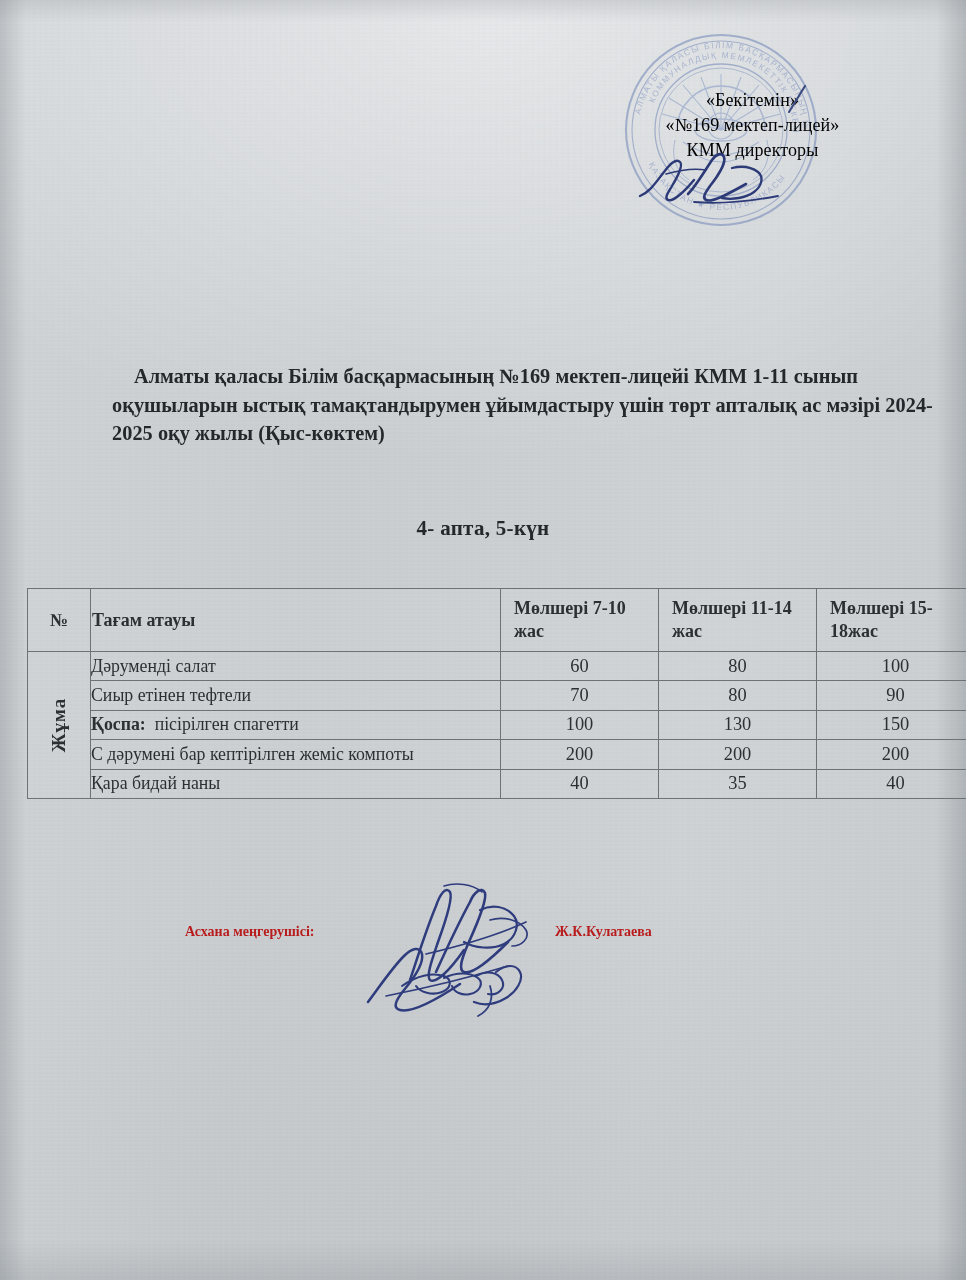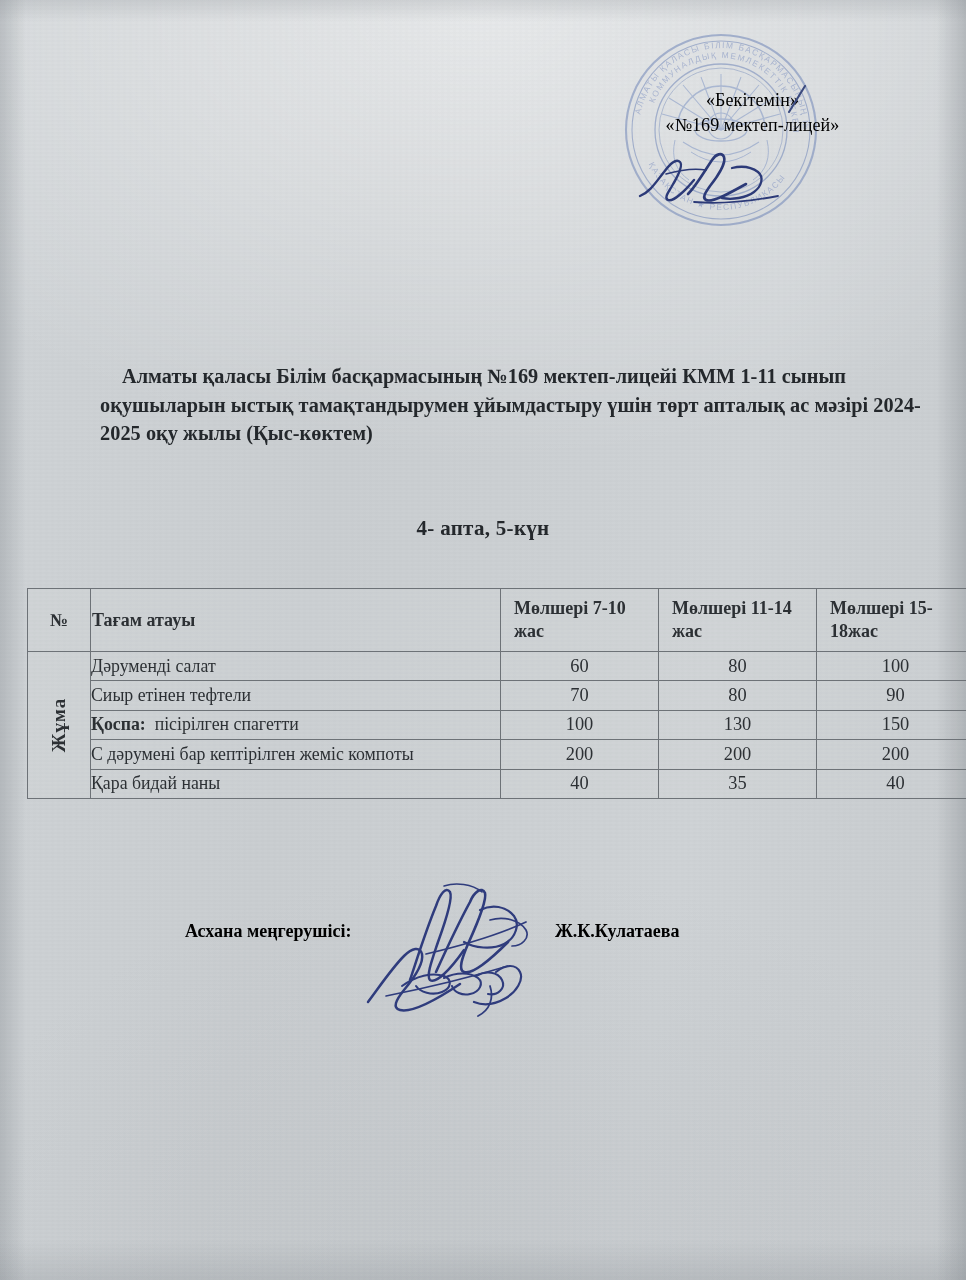--- a/index.html
+++ b/index.html
@@ -85,21 +85,21 @@
     left: 636px;
     top: 148px;
     width: 180px;
     height: 66px;
     pointer-events: none;
   }
 
   
   #title {
     position: absolute;
-    left: 100px;
+    left: 112px;
     top: 362px;
     width: 830px;
     font-size: 20.3px;
     font-weight: bold;
     line-height: 28.5px;
     text-indent: 22px;
     letter-spacing: .05px;
     color: #24282c;
   }
 
@@ -164,24 +164,24 @@
     letter-spacing: 1px;
   }
   .dish-strong { font-weight: bold; }
 
   
   #footer {
     position: absolute;
     left: 185px;
     top: 917px;
     width: 640px;
-    font-size: 18px;
+    font-size: 14px;
     font-weight: bold;
     line-height: 29px;
-    color: #000000;
+    color: #b91c1c;
   }
   #footer .row { position: relative; height: 29px; white-space: nowrap; }
   #footer .role { position: absolute; left: 0; top: 0; }
   #footer .who  { position: absolute; left: 370px; top: 0; }
 
   
   #sig-staff {
     position: absolute;
     left: 340px;
     top: 880px;
@@ -239,20 +239,21 @@
       <path d="M 78,130 q 30,20 60,0" stroke-width="1"></path>
       <path d="M 62,118 q -6,26 14,40" stroke-width="1"></path>
       <path d="M 154,118 q 6,26 -14,40" stroke-width="1"></path>
     </g>
   </svg>
 </div>
 
 <div id="approval">
   <span class="ln">«Бекітемін»</span>
   <span class="ln">«№169 мектеп-лицей»</span>
+  <span class="ln">КММ директоры</span>
 </div>
 
 <svg id="approval-slash" viewBox="0 0 22 30" xmlns="http://www.w3.org/2000/svg">
   <line x1="19" y1="2" x2="3" y2="28" stroke="#3b4a7e" stroke-width="2.1" stroke-linecap="round"></line>
 </svg>
 
 <svg id="sig-director" viewBox="0 0 180 66" xmlns="http://www.w3.org/2000/svg">
   <g fill="none" stroke="#2c3a78" stroke-linecap="round" stroke-linejoin="round">
     <path d="M4,48 C14,44 20,34 28,24 C34,16 40,10 44,14 C47,17 42,28 36,38 C32,45 28,50 32,52 C37,54 48,44 58,32" stroke-width="2.4"></path>
     <path d="M52,46 C60,38 68,24 76,12 C80,6 86,4 88,9 C90,15 82,28 74,38 C69,45 66,50 70,52 C76,55 92,46 110,36" stroke-width="2.6"></path>

